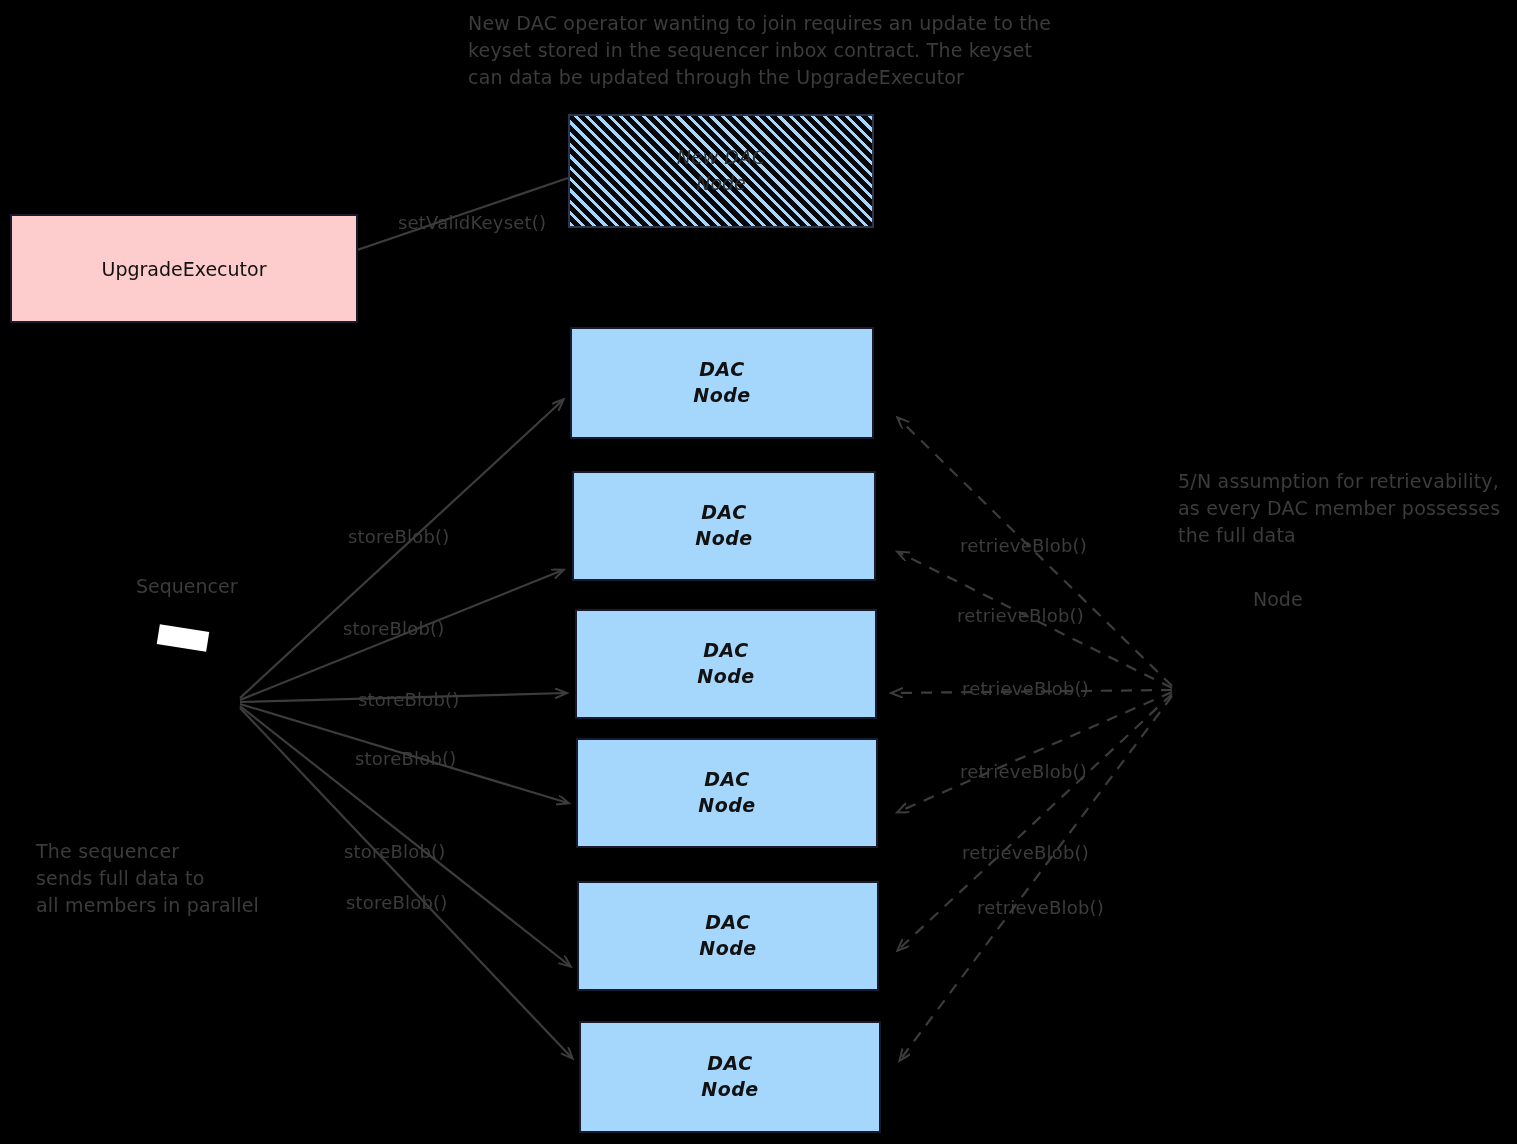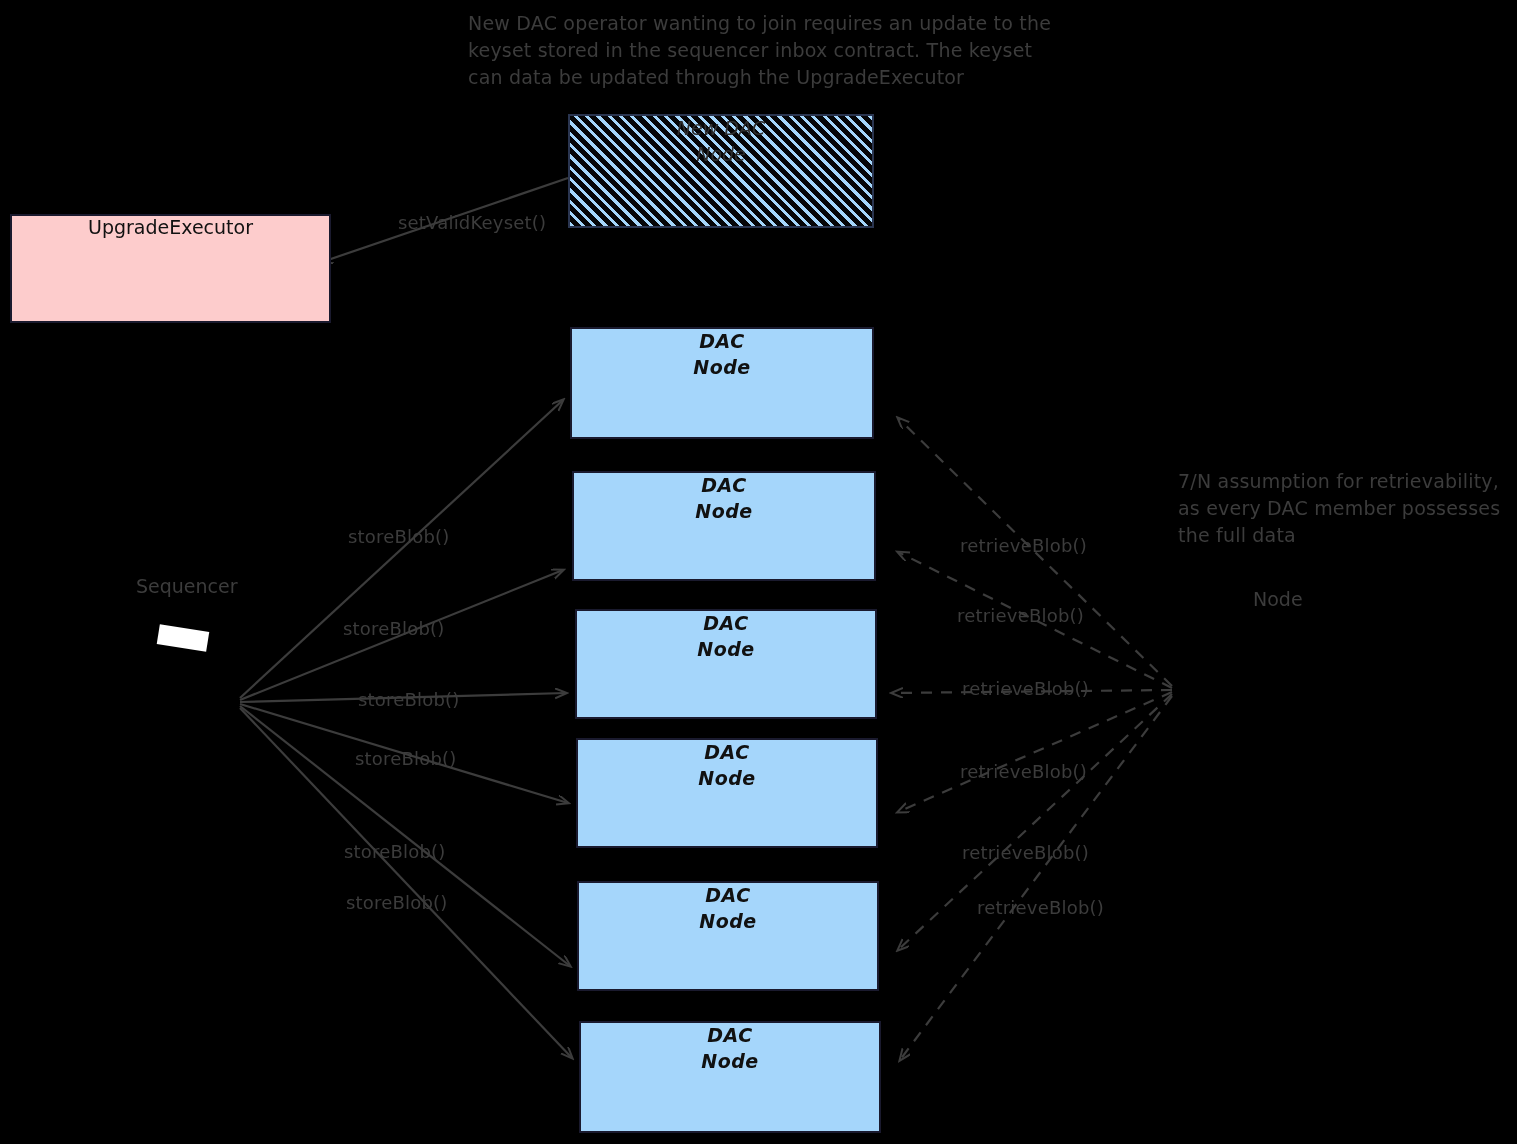--- a/index.html
+++ b/index.html
@@ -23,20 +23,21 @@
     top: 0;
     width: 1517px;
     height: 1144px;
     pointer-events: none;
   }
   .box {
     position: absolute;
     box-sizing: border-box;
     display: flex;
     align-items: center;
+    justify-content: center;
     flex-direction: column;
     text-align: center;
   }
   .dac-node {
     background: #a5d6fb;
     border: 2px solid #1a1a2e;
     color: #111111;
     font-size: 19px;
     line-height: 1.35;
     font-style: italic;
@@ -160,21 +161,21 @@
 
   <div class="annotation" style="left:468px; top:10px; width:640px;">New DAC operator wanting to join requires an update to the
 keyset stored in the sequencer inbox contract. The keyset
 can data be updated through the UpgradeExecutor</div>
 
   <div class="box new-dac-node" style="left:568px; top:114px; width:306px; height:114px;">
     <span class="l1">New DAC</span>
     <span class="l2">Node</span>
   </div>
 
-  <div class="box upgrade-executor" style="left:10px; top:214px; width:321px; height:109px;">
+  <div class="box upgrade-executor" style="left:10px; top:214px; width:348px; height:109px;">
     <span>UpgradeExecutor</span>
   </div>
 
   <div class="edge-label" style="left:358px; top:212px;margin-left:40px;">setValidKeyset()</div>
 
   <div class="box dac-node" style="left:570px; top:327px; width:304px; height:112px;">
     <span class="l1">DAC</span>
     <span class="l2">Node</span>
   </div>
 
@@ -201,24 +202,27 @@
   <div class="box dac-node" style="left:579px; top:1021px; width:302px; height:112px;">
     <span class="l1">DAC</span>
     <span class="l2">Node</span>
   </div>
 
   <div class="actor-label" style="left:136px; top:575px;">Sequencer</div>
   <div class="seq-glyph" style="left:158px; top:628px; width:50px; height:20px;"></div>
 
   <div class="actor-label" style="left:1253px; top:588px;">Node</div>
 
-  <div class="annotation" style="left:1178px; top:468px; width:330px;">7/N assumption for retrievability,
+  <div class="annotation" style="left:1178px; top:468px; width:330px;">5/N assumption for retrievability,
 as every DAC member possesses
 the full data</div>
 
+  <div class="annotation" style="left:36px; top:838px; width:280px;">The sequencer
+sends full data to
+all members in parallel</div>
 
   <div class="edge-label" style="left:348px; top:526px;">storeBlob()</div>
   <div class="edge-label" style="left:343px; top:618px;">storeBlob()</div>
   <div class="edge-label" style="left:358px; top:689px;">storeBlob()</div>
   <div class="edge-label" style="left:355px; top:748px;">storeBlob()</div>
   <div class="edge-label" style="left:344px; top:841px;">storeBlob()</div>
   <div class="edge-label" style="left:346px; top:892px;">storeBlob()</div>
 
   <div class="edge-label" style="left:960px; top:535px;">retrieveBlob()</div>
   <div class="edge-label" style="left:957px; top:605px;">retrieveBlob()</div>

